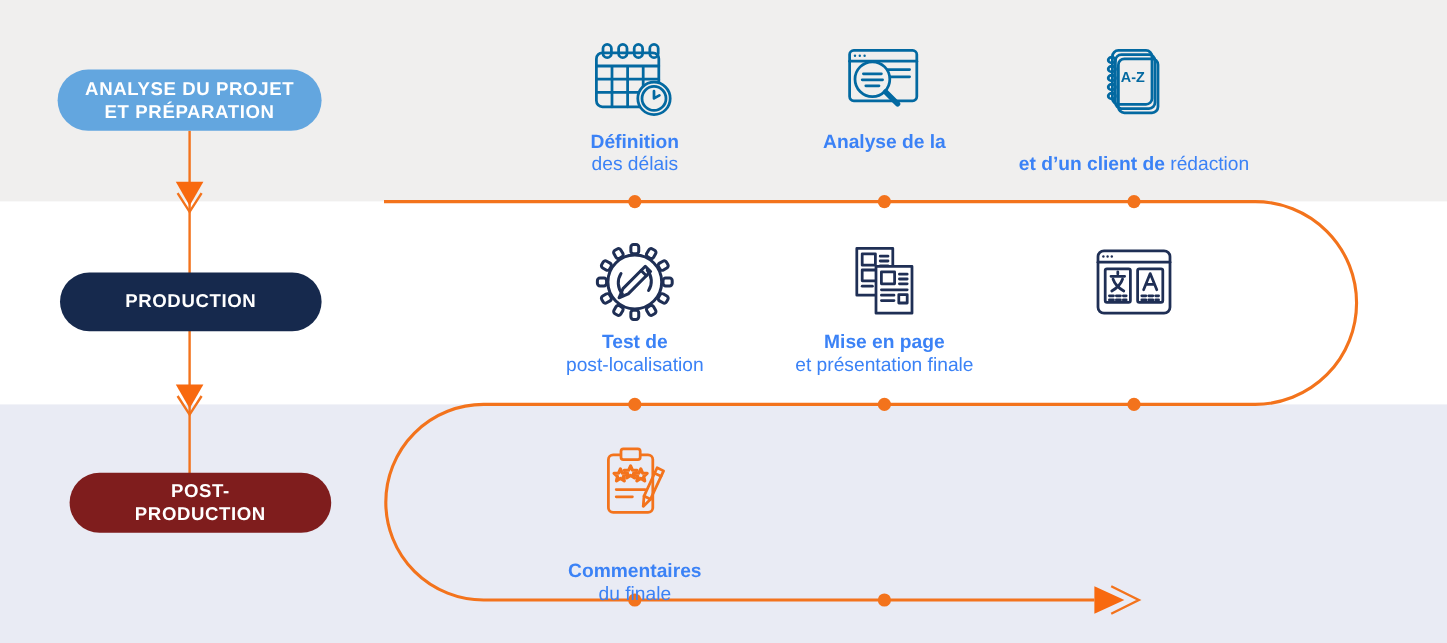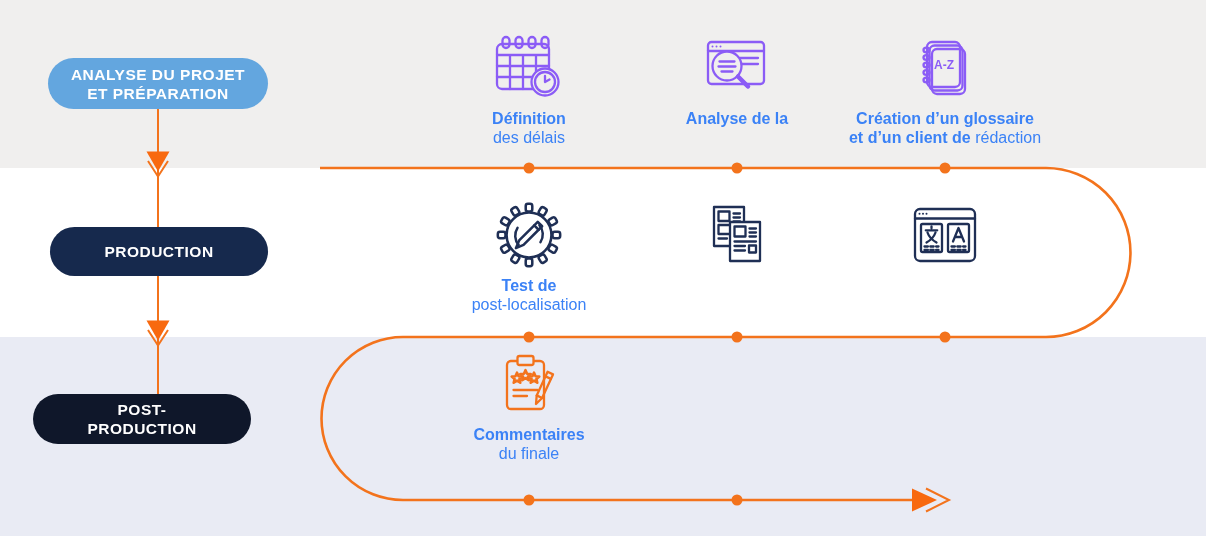--- a/index.html
+++ b/index.html
@@ -8,29 +8,29 @@
   .band{position:absolute;left:0;width:100%;}
   .band-top{top:0;height:168px;background:#f0efee;}
   .band-mid{top:168px;height:169px;background:#ffffff;}
   .band-bottom{top:337px;height:199px;background:#e9ebf4;}
   .overlay{position:absolute;left:0;top:0;z-index:1;}
   .pill{position:absolute;z-index:3;display:flex;align-items:center;justify-content:center;
         text-align:center;color:#fff;font-weight:bold;font-size:15.5px;line-height:19px;
         letter-spacing:.5px;border-radius:27px;white-space:pre-line;}
   .pill-analysis{left:48px;top:58px;width:220px;height:51px;background:#63a6df;}
   .pill-production{left:50px;top:227px;width:218px;height:49px;background:#16294d;}
-  .pill-post{left:33px;top:394px;width:218px;height:50px;background:#0f172a;}
+  .pill-post{left:58px;top:394px;width:218px;height:50px;background:#7f1d1d;}
   .step{position:absolute;z-index:2;width:240px;display:flex;flex-direction:column;
         align-items:center;text-align:center;}
   .step .iconbox{height:72px;display:flex;align-items:center;justify-content:center;}
   .step .label{margin-top:6px;font-size:16px;line-height:18.5px;color:#3b82f6;}
   .step .label .b{font-weight:bold;}
-  .row1{top:32px;} .row2{top:199px;} .row3{top:348px;}
+  .row1{top:32px;} .row2{top:199px;} .row3{top:366px;gap:24px;}
   .c1{left:409px;} .c2{left:617px;} .c3{left:825px;}
-  .ic-blue{color:#8b5cf6;} .ic-navy{color:#1f2f55;} .ic-orange{color:#f3731c;}
+  .ic-blue{color:#0369a1;} .ic-navy{color:#1f2f55;} .ic-orange{color:#f3731c;}
   svg.icon{display:block;}
   svg.icon .st{fill:none;stroke:currentColor;stroke-width:2.3;
                stroke-linecap:round;stroke-linejoin:round;}
   svg.icon .fl{fill:currentColor;stroke:none;}
   svg.icon text{font-family:"Liberation Sans","DejaVu Sans",sans-serif;}
 </style>
 </head>
 <body>
 
 <div class="canvas">
@@ -119,21 +119,21 @@
       <rect class="st" x="14.5" y="9.5" width="33" height="45" rx="5" fill="#f0efee"></rect>
       <rect class="st" x="12" y="6" width="33" height="45" rx="5" fill="#f0efee"></rect>
       <ellipse class="st" cx="11.5" cy="14" rx="3" ry="2.4"></ellipse>
       <ellipse class="st" cx="11.5" cy="21.5" rx="3" ry="2.4"></ellipse>
       <ellipse class="st" cx="11.5" cy="29" rx="3" ry="2.4"></ellipse>
       <ellipse class="st" cx="11.5" cy="36.5" rx="3" ry="2.4"></ellipse>
       <ellipse class="st" cx="11.5" cy="44" rx="3" ry="2.4"></ellipse>
       <text x="29" y="32.5" font-size="12" font-weight="bold" text-anchor="middle" fill="currentColor">A-Z</text>
     </svg>
       </div>
-    <div class="label"><span class="b">Création d’un glossaire</span><br>
+    <div class="label"><br>
       <span class="b">et d’un client de </span><span>rédaction</span></div>
   </div>
 
   <div class="step row2 c1">
     <div class="iconbox ic-navy">
         <svg class="icon" width="70" height="70" viewBox="0 0 64 64">
       <g class="st">
         <rect x="29" y="3.5" width="6" height="7" rx="2"></rect>
         <rect x="29" y="3.5" width="6" height="7" rx="2" transform="rotate(30 32 32)"></rect>
         <rect x="29" y="3.5" width="6" height="7" rx="2" transform="rotate(60 32 32)"></rect>
@@ -167,20 +167,22 @@
         <rect x="13.5" y="22" width="16" height="9"></rect>
         <path d="M13.5 35.5 H22"></path>
         <rect x="25" y="19" width="30" height="39" fill="#ffffff"></rect>
         <rect x="29.5" y="23.5" width="11" height="10"></rect>
         <path d="M44.5 25.5 H51 M44.5 29.5 H51 M44.5 33.5 H51"></path>
         <path d="M29.5 38.5 H51 M29.5 43 H40 M29.5 47.5 H40"></path>
         <rect x="44" y="42.5" width="7" height="7"></rect>
       </g>
     </svg>
       </div>
+    <div class="label"><span class="b">Mise en page</span><br>
+      <span class="b"></span><span>et présentation finale</span></div>
   </div>
 
   <div class="step row2 c3">
     <div class="iconbox ic-navy">
         <svg class="icon" width="68" height="60" viewBox="0 0 68 60">
       <g class="st">
         <rect x="4" y="4" width="60" height="52" rx="5"></rect>
         <path d="M4 13.5 H64"></path>
         <rect x="10" y="19" width="21" height="28" rx="1.5"></rect>
         <rect x="37" y="19" width="21" height="28" rx="1.5"></rect>

